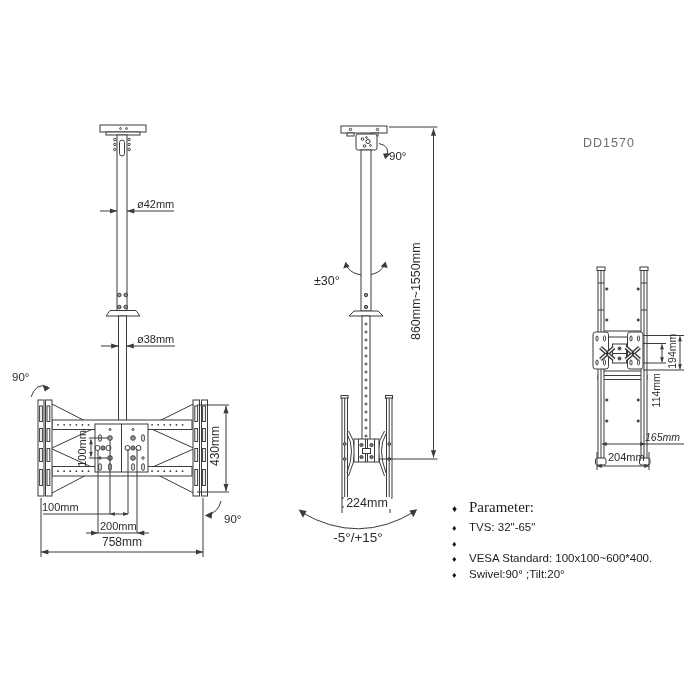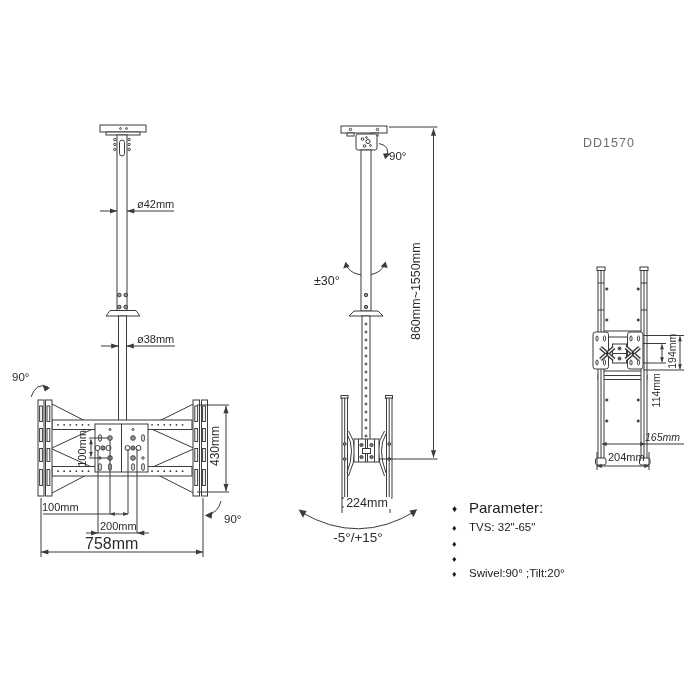--- a/index.html
+++ b/index.html
@@ -8,21 +8,21 @@
   .stage svg{position:absolute;left:0;top:0;}
   .lbl{position:absolute;font-size:11px;color:#2b2b2b;white-space:nowrap;line-height:1;}
   .ctr{text-align:center;}
   .v{transform:rotate(-90deg);text-align:center;}
   .bgw{background:#fff;padding:0 1px;}
   .code{color:#6e6e6e;letter-spacing:1px;font-size:12.5px;}
   .params{position:absolute;left:452px;top:499px;width:250px;color:#1c1c1c;}
   .prow{display:flex;align-items:flex-start;margin-bottom:3px;}
   .pb{width:17px;flex:none;font-size:9px;padding-top:2px;color:#1c1c1c;}
   .pb.big{font-size:10px;padding-top:4px;}
-  .ptitle{font-size:15px;line-height:1.15;}
+  .ptitle{font-size:15px;line-height:1.15;font-family:Liberation Serif, serif;}
   .pitem{font-size:11.5px;line-height:1.1;}
   .trow{margin-bottom:5px;}
 </style>
 </head>
 <body>
 
 <div class="stage">
 
 <svg width="700" height="700" viewBox="0 0 700 700">
   <defs>
@@ -296,21 +296,21 @@
 </svg>
 
 <div class="lbl code" style="left:583px;top:137px;">DD1570</div>
 
 <div class="lbl" style="left:12px;top:372px;font-size:11.5px;">90°</div>
 <div class="lbl" style="left:137px;top:199px;">ø42mm</div>
 <div class="lbl" style="left:137px;top:334px;">ø38mm</div>
 <div class="lbl v" style="left:60px;top:443px;width:44px;">100mm</div>
 <div class="lbl" style="left:42px;top:502px;">100mm</div>
 <div class="lbl" style="left:100px;top:521px;">200mm</div>
-<div class="lbl ctr" style="left:85px;top:536px;width:50px;font-size:16px;">758mm</div>
+<div class="lbl ctr" style="left:97px;top:536px;width:50px;font-size:12px;">758mm</div>
 <div class="lbl v" style="left:192px;top:440px;width:46px;font-size:12px;">430mm</div>
 <div class="lbl" style="left:224px;top:514px;font-size:11.5px;">90°</div>
 
 <div class="lbl" style="left:389px;top:151px;font-size:11.5px;">90°</div>
 <div class="lbl" style="left:314px;top:275px;font-size:12.5px;text-align:center;">±30°</div>
 <div class="lbl v" style="left:362px;top:285px;width:108px;font-size:12.5px;">860mm~1550mm</div>
 <div class="lbl ctr bgw" style="left:343.5px;top:496.5px;width:45px;font-size:12.5px;">224mm</div>
 <div class="lbl ctr" style="left:326px;top:531px;width:64px;font-size:13.5px;text-align:center;">-5°/+15°</div>
 
 <div class="lbl v" style="left:651px;top:346px;width:42px;font-size:10.5px;">194mm</div>
@@ -325,20 +325,21 @@
   </div>
   <div class="prow">
     <span class="pb">♦</span>
     <span class="pitem">TVS: 32"-65"</span>
   </div>
   <div class="prow">
     <span class="pb">♦</span>
   </div>
   <div class="prow">
     <span class="pb">♦</span>
+    <span class="pitem">VESA Standard: 100x100~600*400.</span>
   </div>
   <div class="prow">
     <span class="pb">♦</span>
     <span class="pitem">Swivel:90° ;Tilt:20°</span>
   </div>
 </div>
 
 </div>
 
 </body></html>

